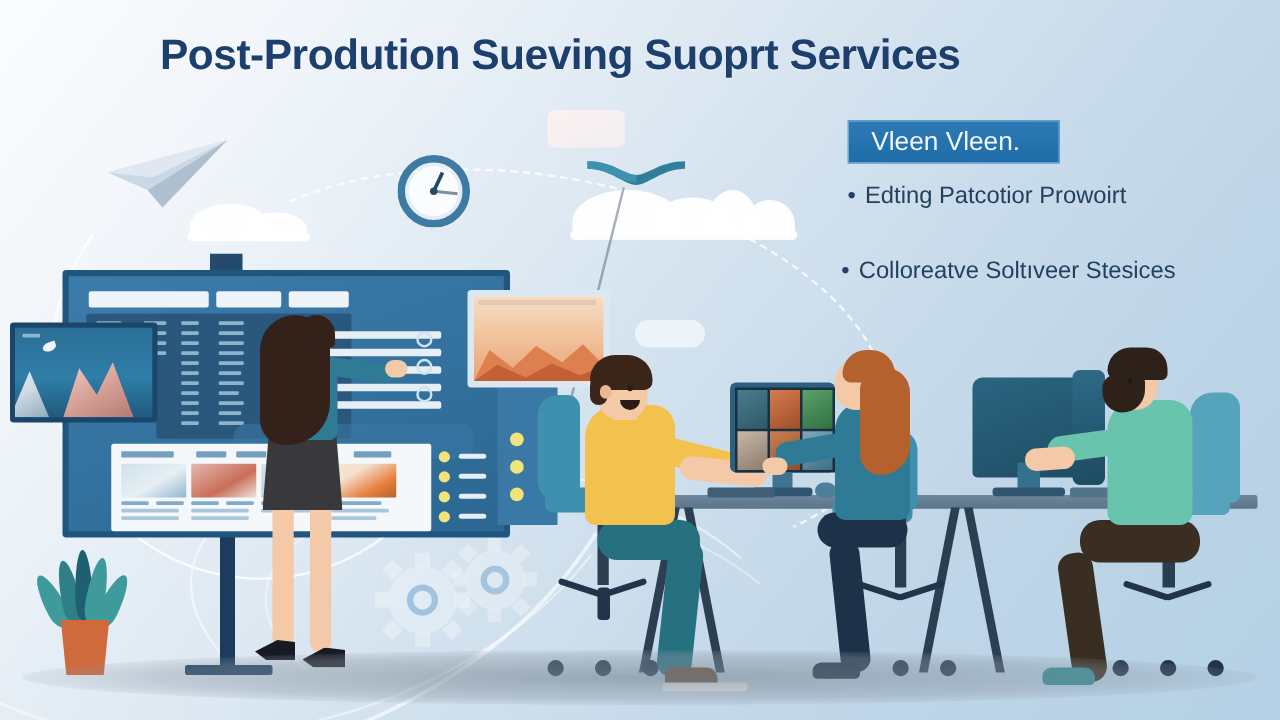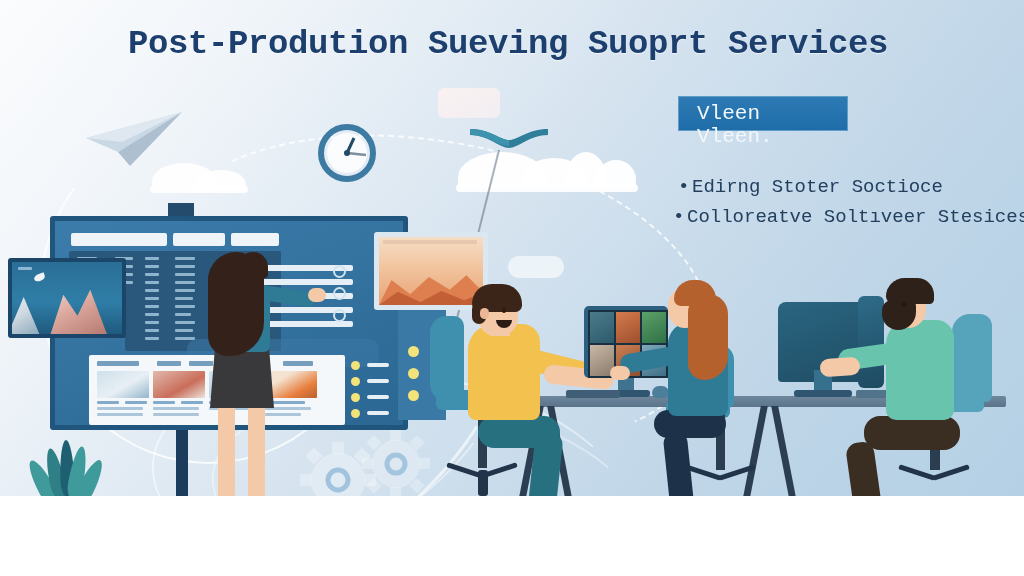--- a/index.html
+++ b/index.html
@@ -1,19 +1,19 @@
 <!DOCTYPE html>
 <html><head>
 <meta charset="utf-8">
 <style>
   html,body{margin:0;padding:0;}
   body{width:1024px;height:576px;overflow:hidden;font-family:"Liberation Sans",sans-serif;}
 
-  #stage{position:relative;width:1024px;height:496px;overflow:hidden;
-    background:linear-gradient(128deg,#fbfcfd 0%,#f2f6fa 16%,#e3ecf4 34%,#d2e1ee 52%,#c3d8e9 70%,#bad3e6 86%,#b5d0e5 100%);font-family:Liberation Mono, monospace;}
+  #stage{position:relative;width:1024px;height:576px;overflow:hidden;
+    background:linear-gradient(128deg,#fbfcfd 0%,#f2f6fa 16%,#e3ecf4 34%,#d2e1ee 52%,#c3d8e9 70%,#bad3e6 86%,#b5d0e5 100%);}
 
   
   .bg{position:absolute;pointer-events:none;}
   .swoosh{position:absolute;border:3px solid rgba(255,255,255,.72);border-radius:50%;
     background:transparent;}
   .swoosh2{position:absolute;border:2px solid rgba(255,255,255,.5);border-radius:50%;}
 
   .cloud{position:absolute;background:#fff;border-radius:50% 50% 0 0 / 70% 70% 0 0;opacity:.92;}
   .cloudbase{position:absolute;background:#fff;border-radius:4px;opacity:.92;}
 
@@ -174,22 +174,22 @@
       </g>
       <circle cx="34" cy="34" r="9" fill="none" stroke="rgba(150,188,216,.8)" stroke-width="5"></circle>
     </svg>
   </div>
 
   <div id="title">Post-Prodution Sueving Suoprt Services</div>
 
   <div id="badge">
     <span>Vleen Vleen.</span>
   </div>
-  <div class="bullet" style="left:678px;top:176px;">
-    <span class="dot">•</span><span>Edirng Stoter Soctioce</span>
+  <div class="bullet" style="left:678px;top:146px;">
+    <span class="dot">•</span><span>Edting Patcotior  Prowoirt</span>
   </div>
   <div class="bullet" style="left:673px;top:206px;">
     <span class="dot">•</span><span>Colloreatve Soltıveer Stesices</span>
   </div>
 
   <div id="wallneck"></div>
   <div id="wallstand"></div>
   <div id="wallfoot"></div>
 
   <div id="wall">

